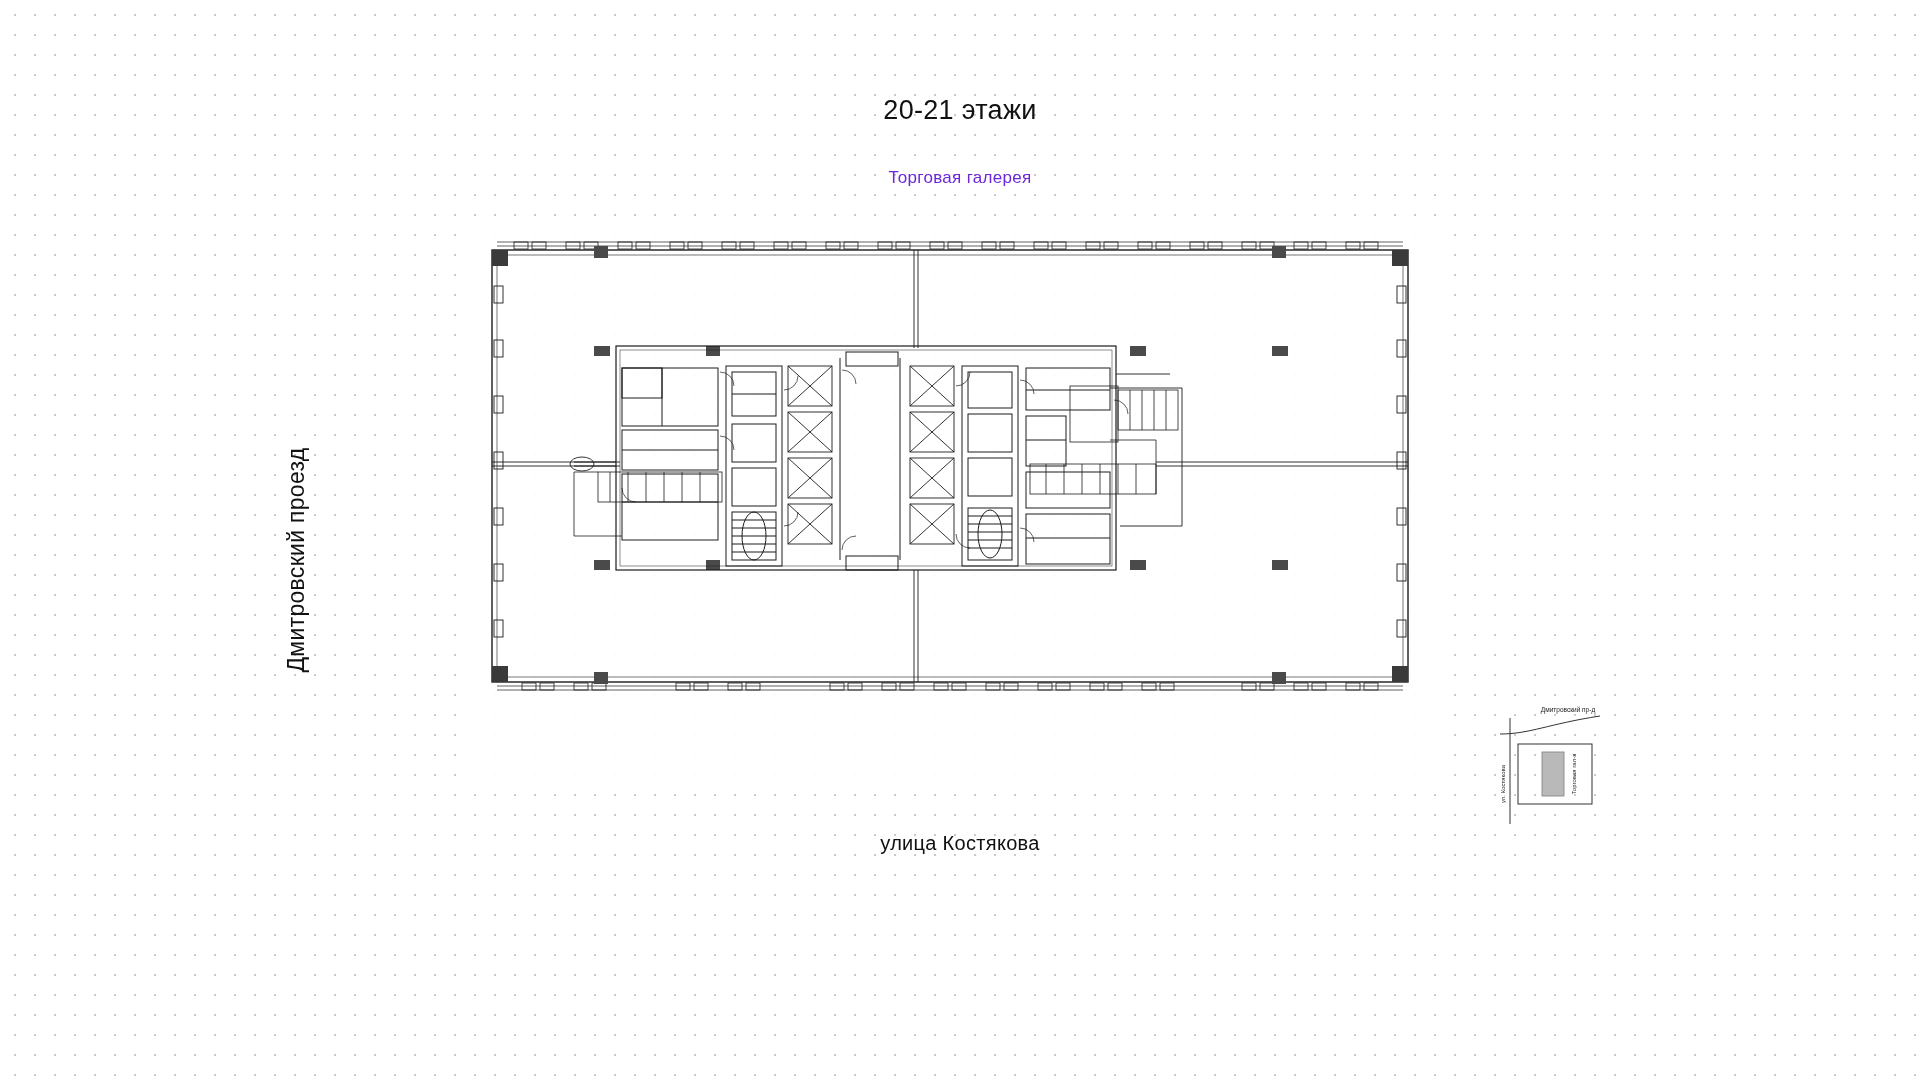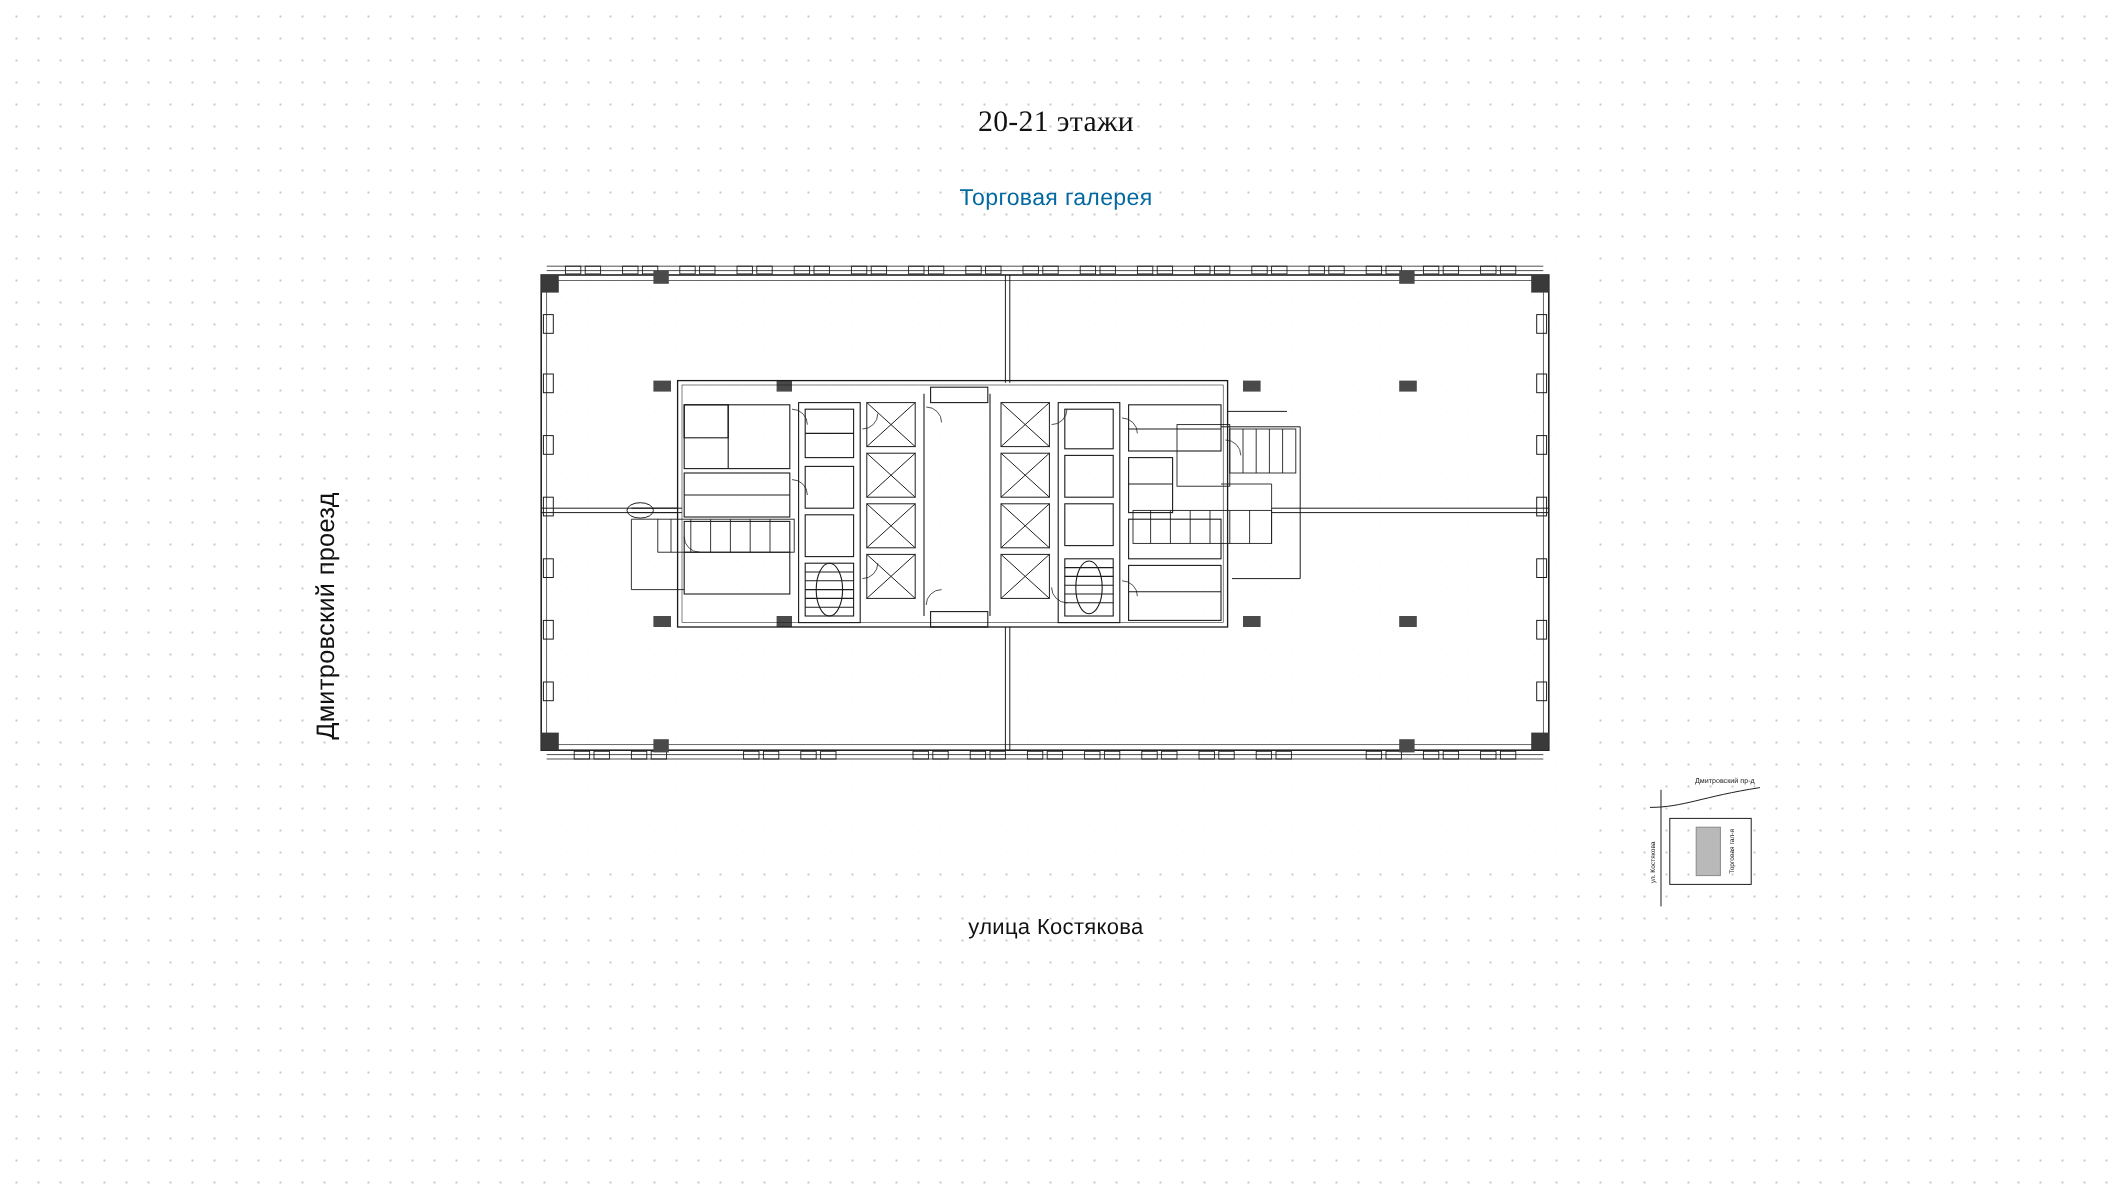--- a/index.html
+++ b/index.html
@@ -39,31 +39,30 @@
 
   #title-floors {
     position: absolute;
     left: 0;
     top: 95px;
     width: 1920px;
     text-align: center;
     font-size: 27px;
     letter-spacing: 0.3px;
     color: #111111;
-    font-family: Liberation Serif, serif;
   }
   #title-gallery {
     position: absolute;
     left: 0;
     top: 168px;
     width: 1920px;
     text-align: center;
-    font-size: 21px;
+    font-size: 17px;
     letter-spacing: 0.3px;
-    color: #0369a1;
+    color: #6d28d9;
   }
   #label-street-bottom {
     position: absolute;
     left: 0;
     top: 832px;
     width: 1920px;
     text-align: center;
     font-size: 20px;
     letter-spacing: 0.3px;
     color: #111111;

